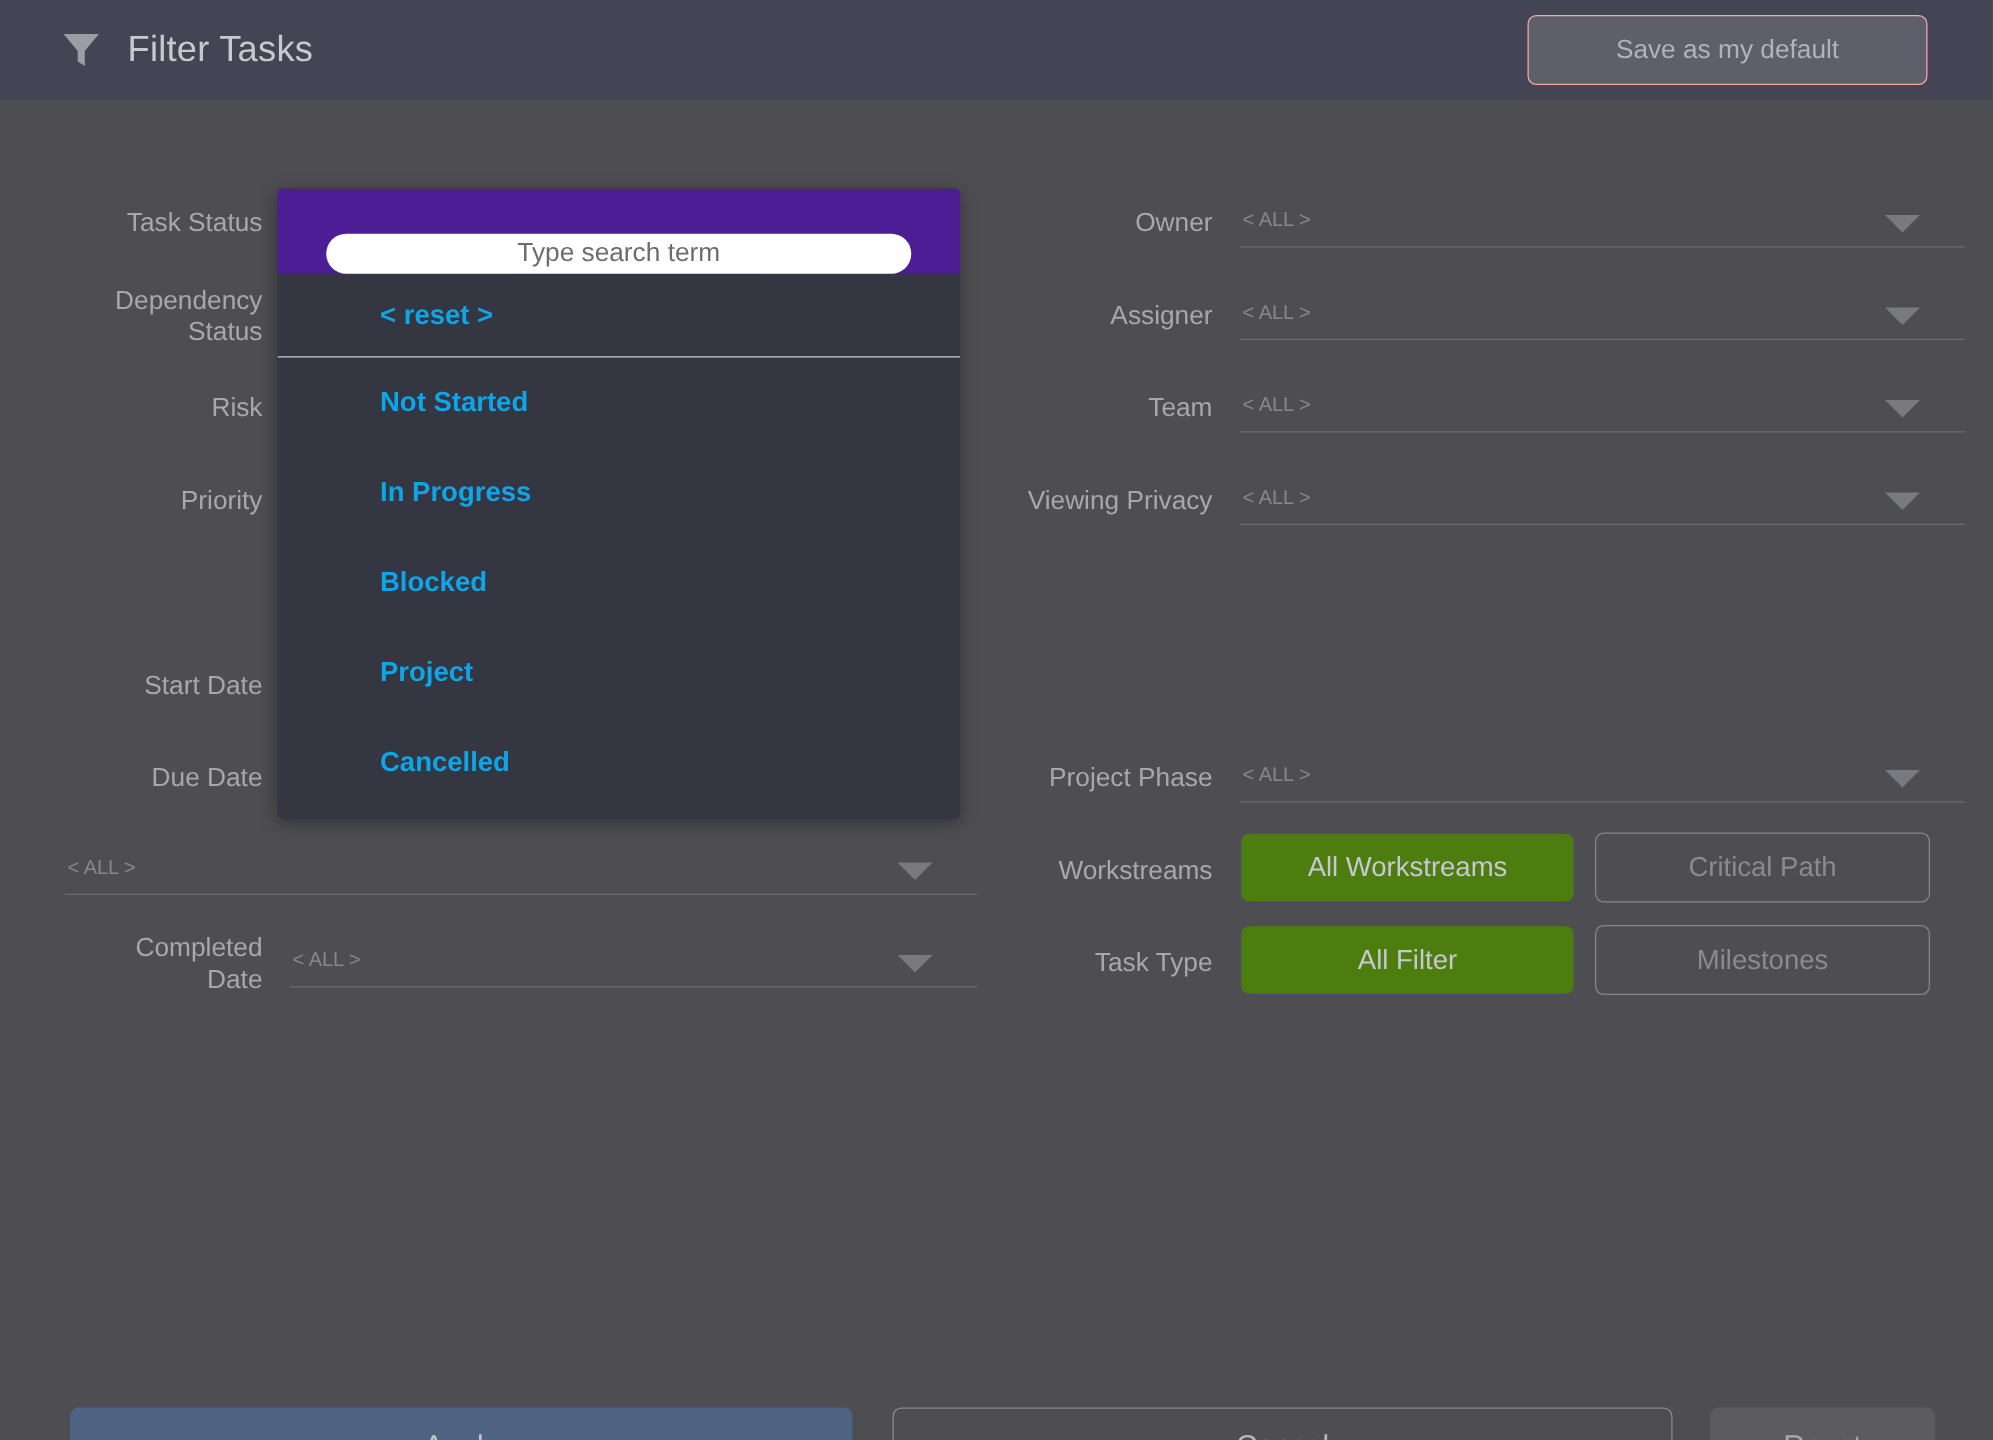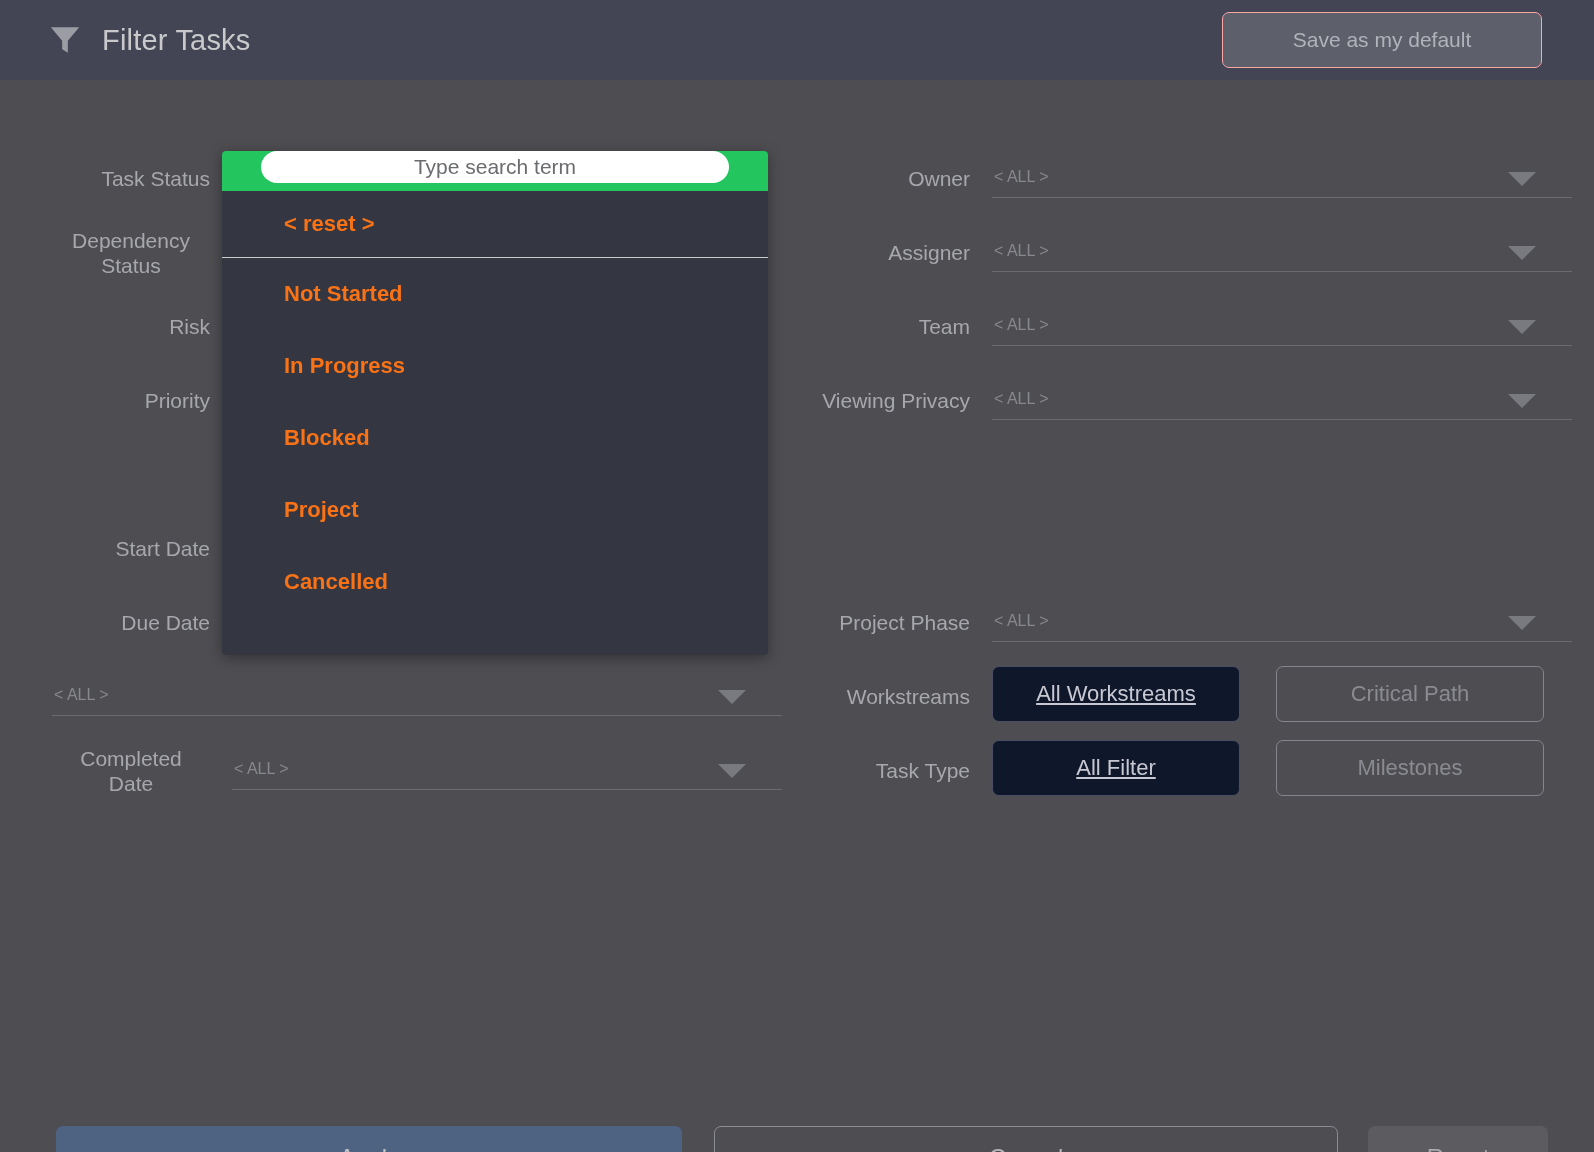--- a/index.html
+++ b/index.html
@@ -38,21 +38,21 @@
 
   .field-row {
     position: relative; display: flex; align-items: flex-start;
     height: 74px;
   }
   .field-label {
     width: 180px; text-align: right; padding-right: 22px;
     font-size: 21px; color: #a7a8ad; line-height: 25px; padding-top: 26px;
     white-space: pre-line;
   }
-  .field-label.two-line { padding-top: 14px; text-align: center; }
+  .field-label.two-line { padding-top: 14px; }
   .field-ctl {
     position: relative; flex: 1; height: 74px;
   }
   .field-value {
     position: absolute; left: 2px; top: 28px;
     font-size: 16px; color: #87888d;
   }
   .field-underline {
     position: absolute; left: 0; right: 0; bottom: 16px; height: 1px;
     background: #6a6a6f;
@@ -67,53 +67,54 @@
 
   
   .toggle-row { height: 74px; display: flex; align-items: flex-start; }
   .toggle-wrap { flex: 1; position: relative; height: 74px; }
   .toggle-btn {
     position: absolute; top: 8px; height: 56px; border-radius: 7px;
     display: flex; align-items: center; justify-content: center;
     font-size: 22px; font-family: "Liberation Sans", sans-serif;
   }
   .toggle-btn.on {
-    left: 0; width: 248px;
-    background: #0f172a; border: 1px solid #4a4d63; color: #c7c8d2; text-decoration: underline;
+    left: 0; width: 268px;
+    background: #4d7c0f; border: 1px solid #4a4d63; color: #c7c8d2;
   }
   .toggle-btn.off {
     left: 284px; width: 268px;
     background: transparent; border: 1px solid #85868d; color: #8a8b91;
   }
 
   
   .dropdown-panel {
     position: absolute; left: 222px; top: 151px;
     width: 546px; height: 504px;
     background: #343641;
     border-radius: 4px;
     overflow: hidden;
     box-shadow: 0 3px 14px rgba(0,0,0,.35);
     z-index: 30;
   }
   .dd-search-bar {
-    height: 40px; background: #22c55e;
-    display: flex; align-items: flex-start; justify-content: center;
+    height: 68px; background: #4c1d95;
+    display: flex; align-items: flex-end; justify-content: center;
   }
   .dd-search-input {
     width: 468px; height: 32px; border-radius: 16px;
     background: #ffffff; border: none;
     text-align: center; font-size: 21px; color: #55565a;
     font-family: "Liberation Sans", sans-serif;
   }
   .dd-search-input::placeholder { color: #6b6c70; opacity: 1; }
   .dd-option {
     height: 72px; display: flex; align-items: center;
-    padding-left: 62px; font-size: 22px; color: #f97316;
+    padding-left: 62px; font-size: 22px; color: #0ea5e9;
     font-weight: bold;
+    margin-left: 20px;
   }
   .dd-option.reset { height: 66px; }
   .dd-divider { height: 1px; background: #c9cad0; margin: 0; }
 
   
   .footer { position: absolute; left: 0; top: 1046px; width: 1594px; height: 68px; }
   .btn {
     position: absolute; height: 64px; border-radius: 7px;
     display: flex; align-items: center; justify-content: center;
     font-size: 24px; font-family: "Liberation Sans", sans-serif;

